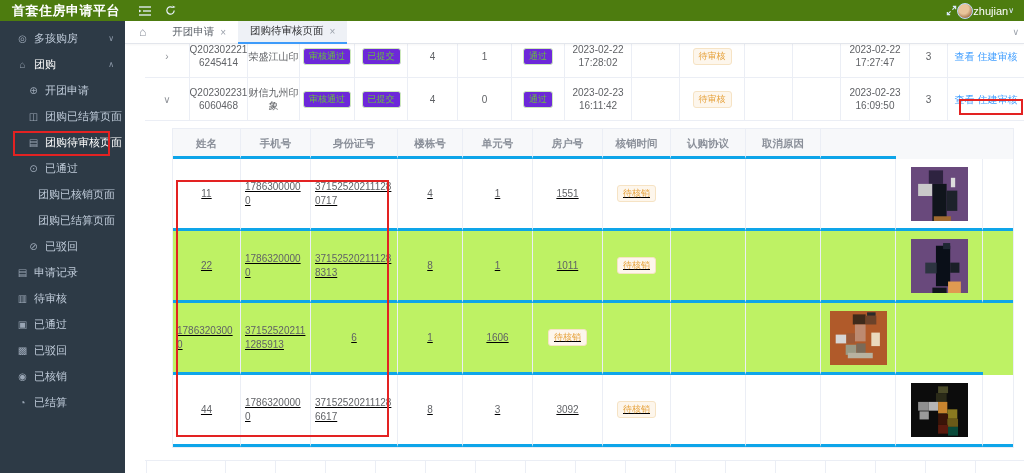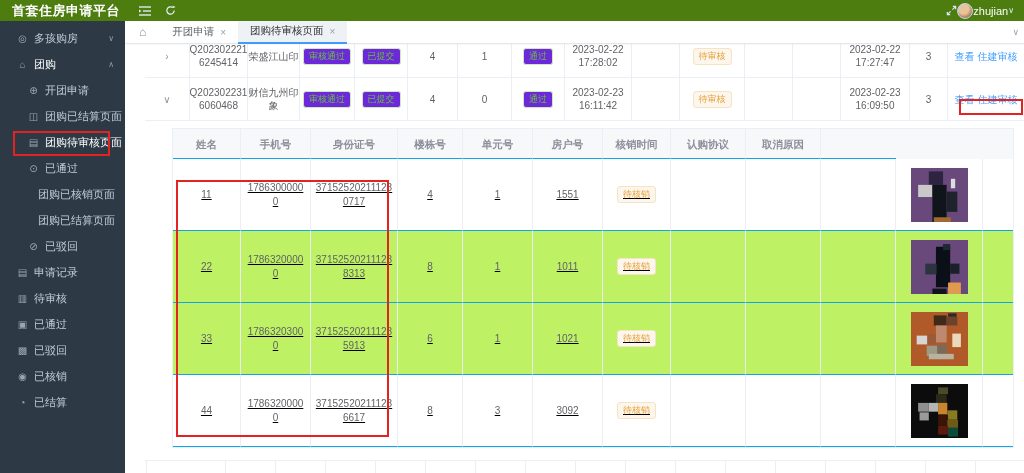--- a/index.html
+++ b/index.html
@@ -60,22 +60,22 @@
   .tag.orange { color:#e6a23c; background:#fdf6ec; border:1px solid #f6e3c4; }
 
   
   .inner-table { position:absolute; left:47px; top:84px; width:842px;
     border:1px solid #ebeef5; background:#fff; }
   .irow { display:grid;
     grid-template-columns:68px 70px 87px 65px 70px 70px 68px 75px 75px 75px 87px 30px; }
   .irow.head { height:30px; background:#f7f8fa; }
   .irow.body { height:72px;text-decoration:underline; }
   .irow.stripe { background:#bef264; }
-  .icell { display:flex; align-items:center; justify-content:center; text-align:center;
-    border-right:1px solid #ebeef5; border-bottom:1px solid #0ea5e9;
+  .icell { display:flex; align-items:center; justify-content:center; 
+    border-right:1px solid #ebeef5; border-bottom:3px solid #0ea5e9;
     font-size:10px; color:#606266; line-height:14px; padding:2px 4px; overflow:hidden; word-break:break-all; }
   .icell:last-child { border-right:none; }
   .irow.head .icell { font-weight:bold; color:#8a8f99; font-size:10.5px; }
   .thumb { width:57px; height:54px; display:block; }
 
   
   .bottom-sliver { position:absolute; left:20px; top:416px; width:879px; height:13px;
     border-top:1px solid #ebeef5; background:
       repeating-linear-gradient(90deg, transparent 0 49px, #ebeef5 49px 50px); background-position:31px 0; }
 
@@ -342,26 +342,25 @@
               <rect x="5.5" y="3.5" width="1.3" height="1.5" fill="#1a1f28"></rect>
               <rect x="5.2" y="6.3" width="1.8" height="1.7" fill="#e09a50"></rect>
               <rect x="4.5" y="0.6" width="1" height="0.9" fill="#1e2733"></rect>
               <rect x="3" y="7.2" width="2" height="0.8" fill="#10151c"></rect>
             </svg>
           </div>
         <div class="icell"></div>
       </div>
 
       <div class="irow body stripe">
-        <div class="icell">33</div>
         <div class="icell">17863203000</div>
         <div class="icell">371525202111285913</div>
         <div class="icell">6</div>
         <div class="icell">1</div>
-        <div class="icell">1021</div>
+        <div class="icell">1606</div>
         <div class="icell">
             <span class="tag orange">待核销</span>
           </div>
         <div class="icell"></div>
         <div class="icell"></div>
         <div class="icell"></div>
         <div class="icell">
             <svg class="thumb" viewBox="0 0 8 8" preserveAspectRatio="none">
               <rect x="0" y="0" width="8" height="8" fill="#b05a2a"></rect>
               <rect x="3.2" y="0.5" width="1.8" height="1.5" fill="#3f2a1a"></rect>

